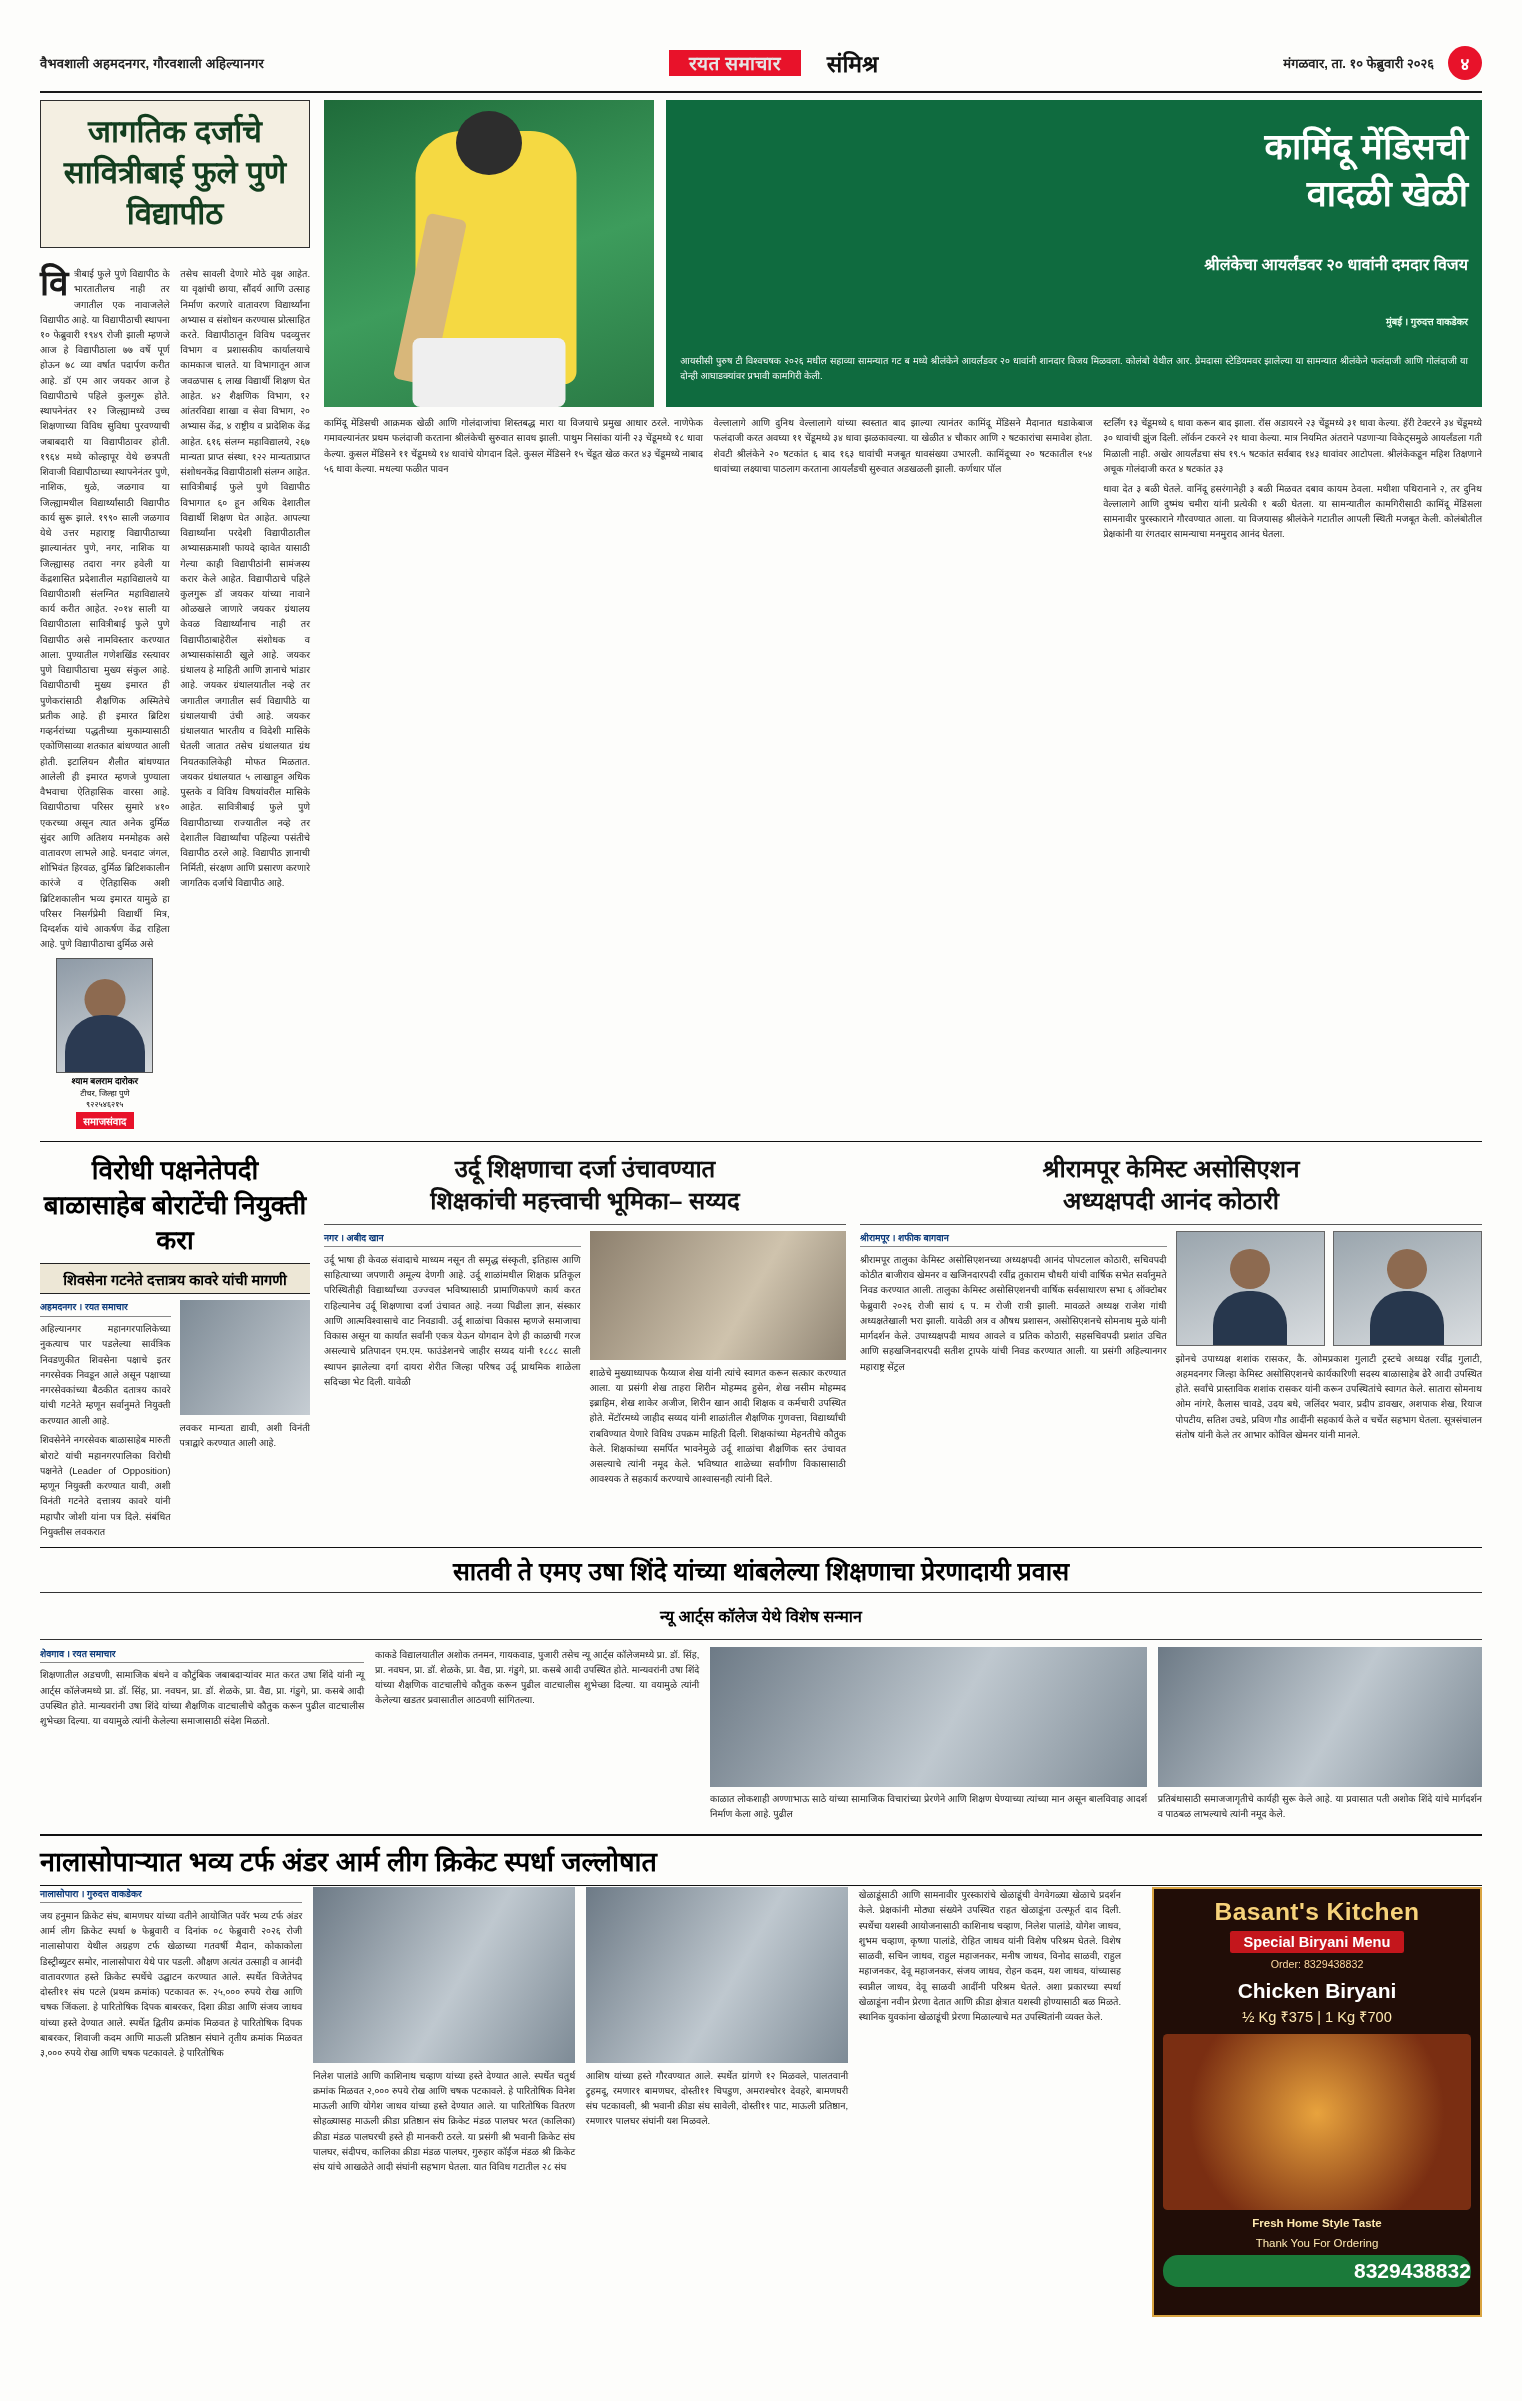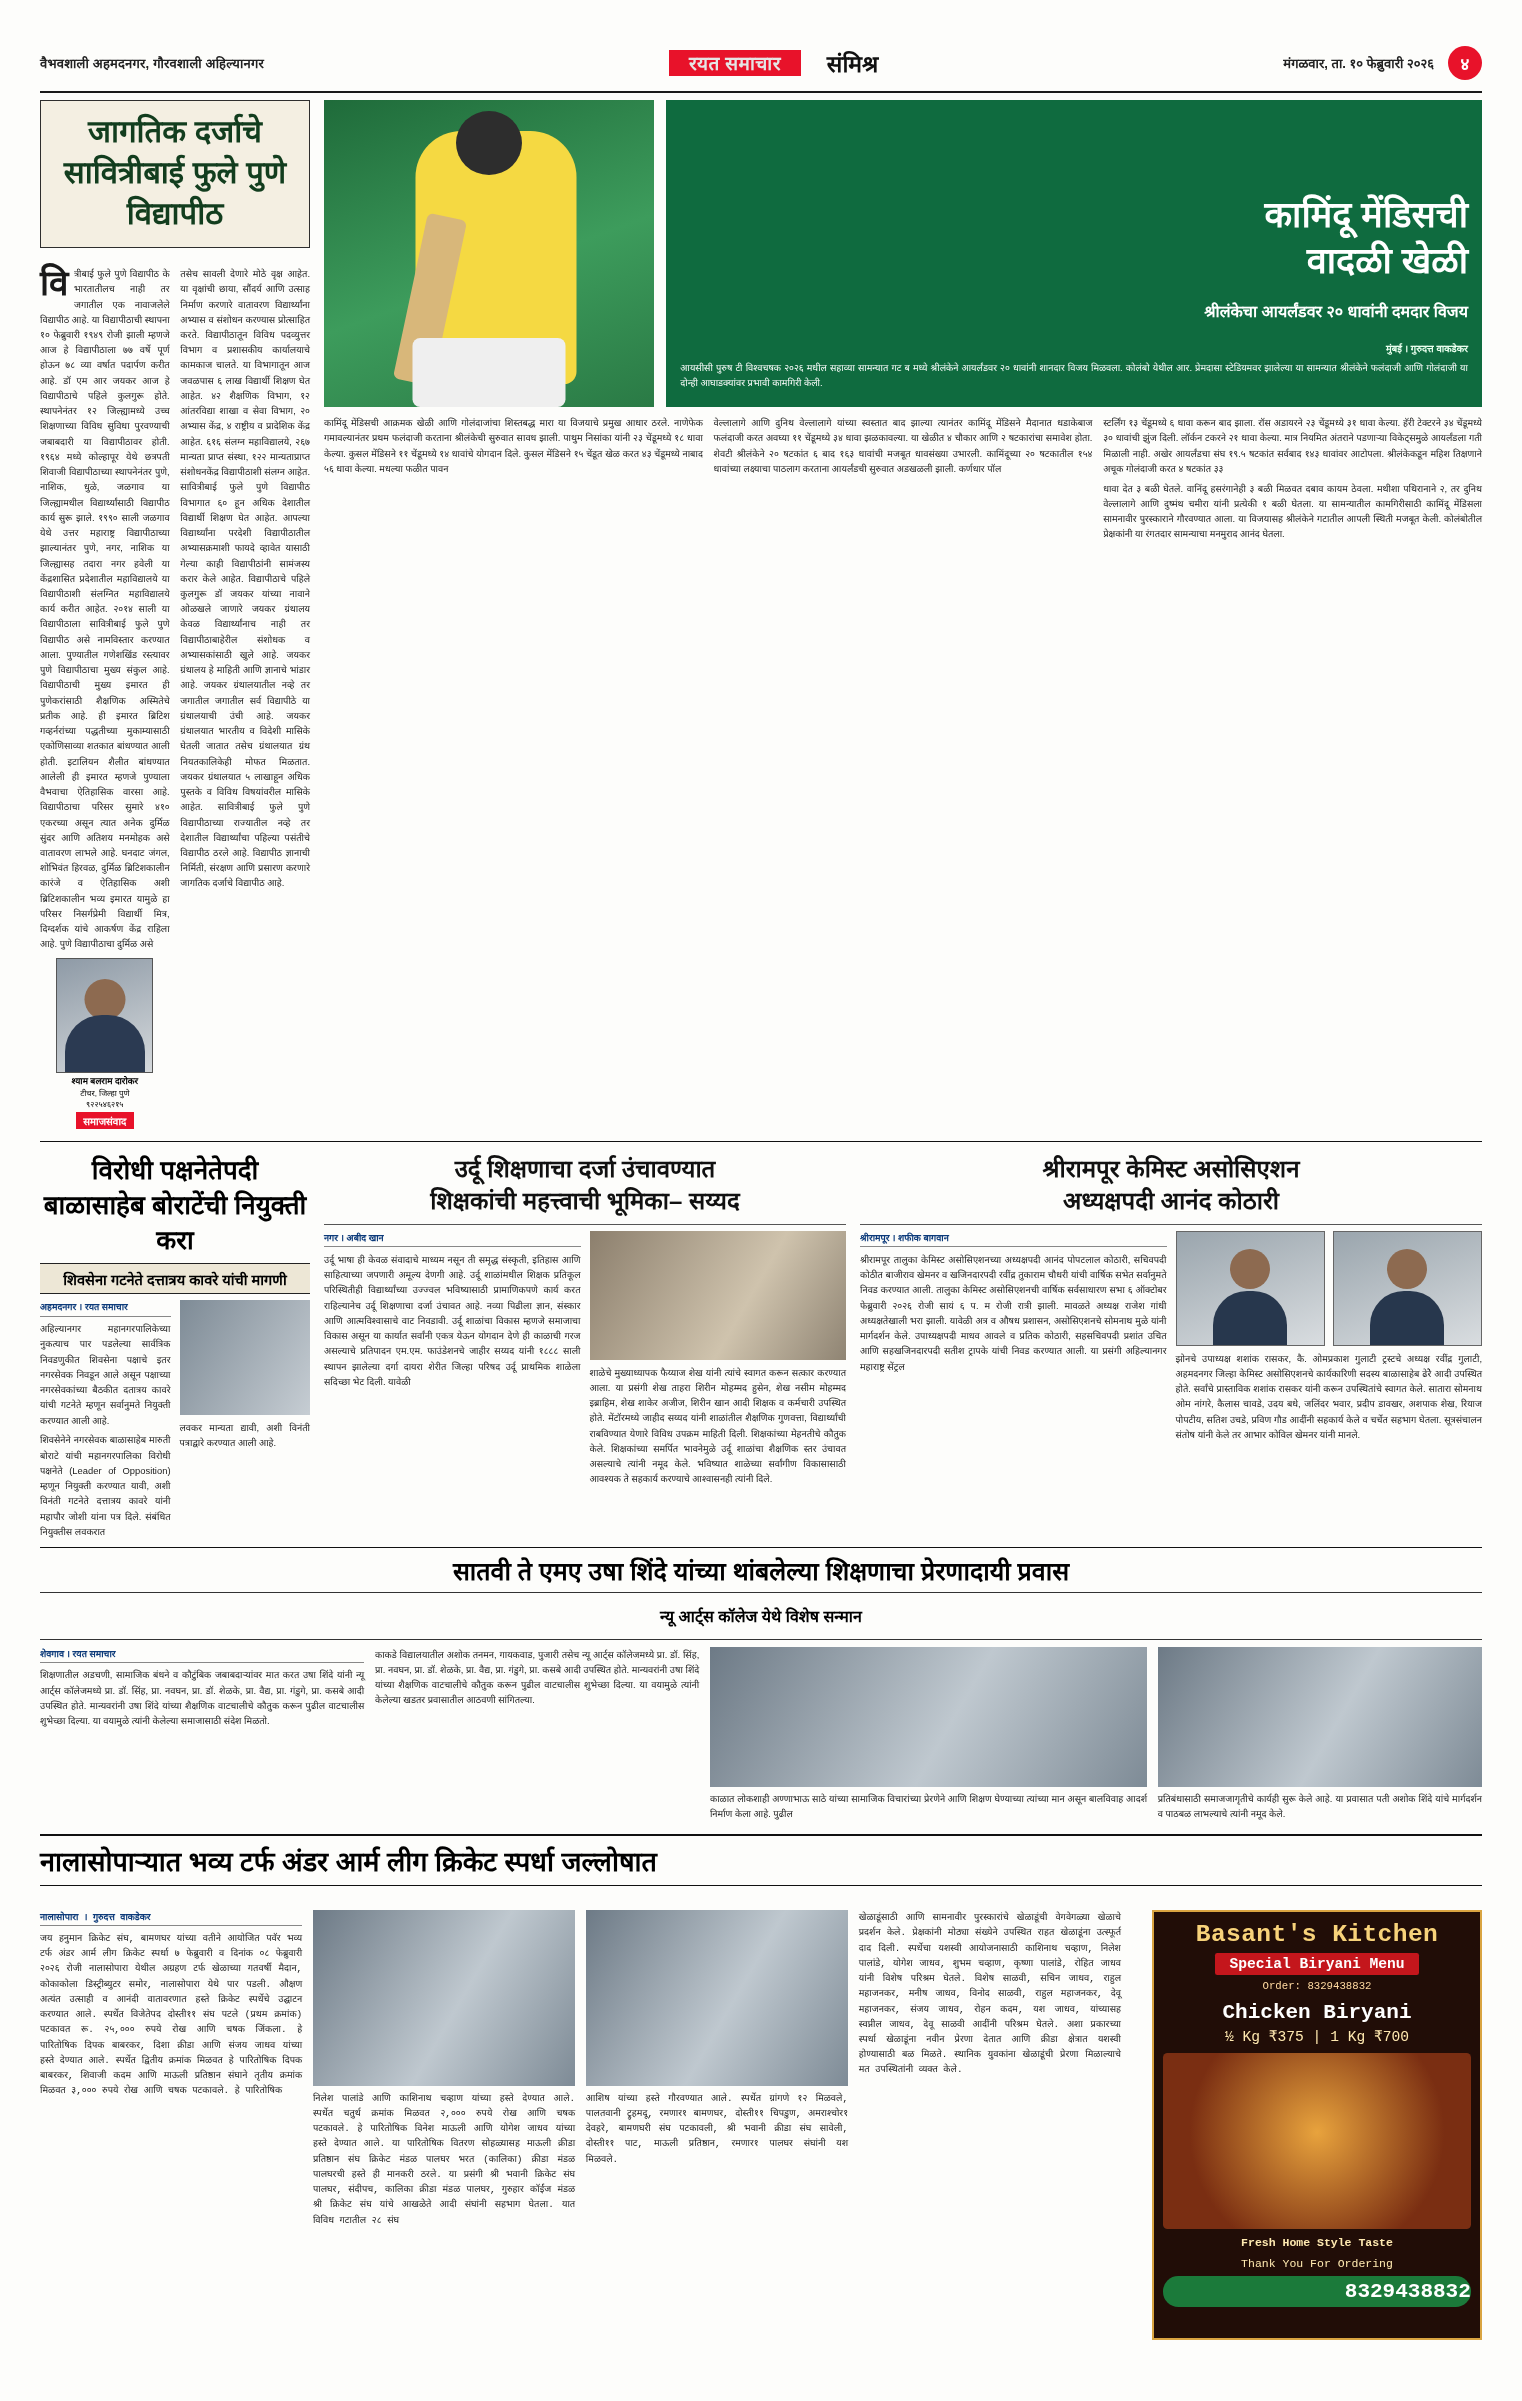--- a/index.html
+++ b/index.html
@@ -179,22 +179,22 @@
     border-radius: 6.1px;
   }
   .ck-photo .pad {
     position:absolute; left:50%; bottom:0; transform:translateX(-50%);
     width: 153px; height: 69px; background:#efefef; border-radius: 7.7px;
   }
   .ck-head {
     flex: 1;
     background: #0f6b3f;
     color: #fff;
-    padding: 17px 14px;
-    display: flex; flex-direction: column; justify-content: flex-end;
+    padding: 24px 14px;
+    display: flex; flex-direction: column; justify-content: space-between;
   }
   .ck-head h1 {
     margin: 0;
     font-size: 36px;
     line-height: 1.3;
     text-align: right;
     font-weight: bold;
   }
   .ck-sub {
     background:#0f6b3f;
@@ -266,21 +266,21 @@
     border-top:0.8px solid #333; border-bottom:0.8px solid #333;
     padding: 12px 0; margin: 4.6px 0 6.1px 0;
   }
 
   
   .bot-head {
     font-size: 27px; font-weight: bold; text-align:left;
     border-top: 2.3px solid #111; border-bottom: 0.8px solid #111;
     padding: 6.1px 0 6.1px 0; margin-top: 12.3px;
   }
-  .bot-wrap { display:flex; gap: 31px; margin-top: 24px; font-family: Liberation Mono, monospace; }
+  .bot-wrap { display:flex; gap: 31px; margin-top: 1px; }
   .bot-main { flex: 1; display:flex; gap: 10.7px; }
   .bot-main > .c { width: 25%; }
   .bot-ad { width: 330px; }
 
   .ad {
     border: 2.3px solid #d9a441;
     background: #210d07;
     color: #fff;
     height: 430px;
     position: relative;

